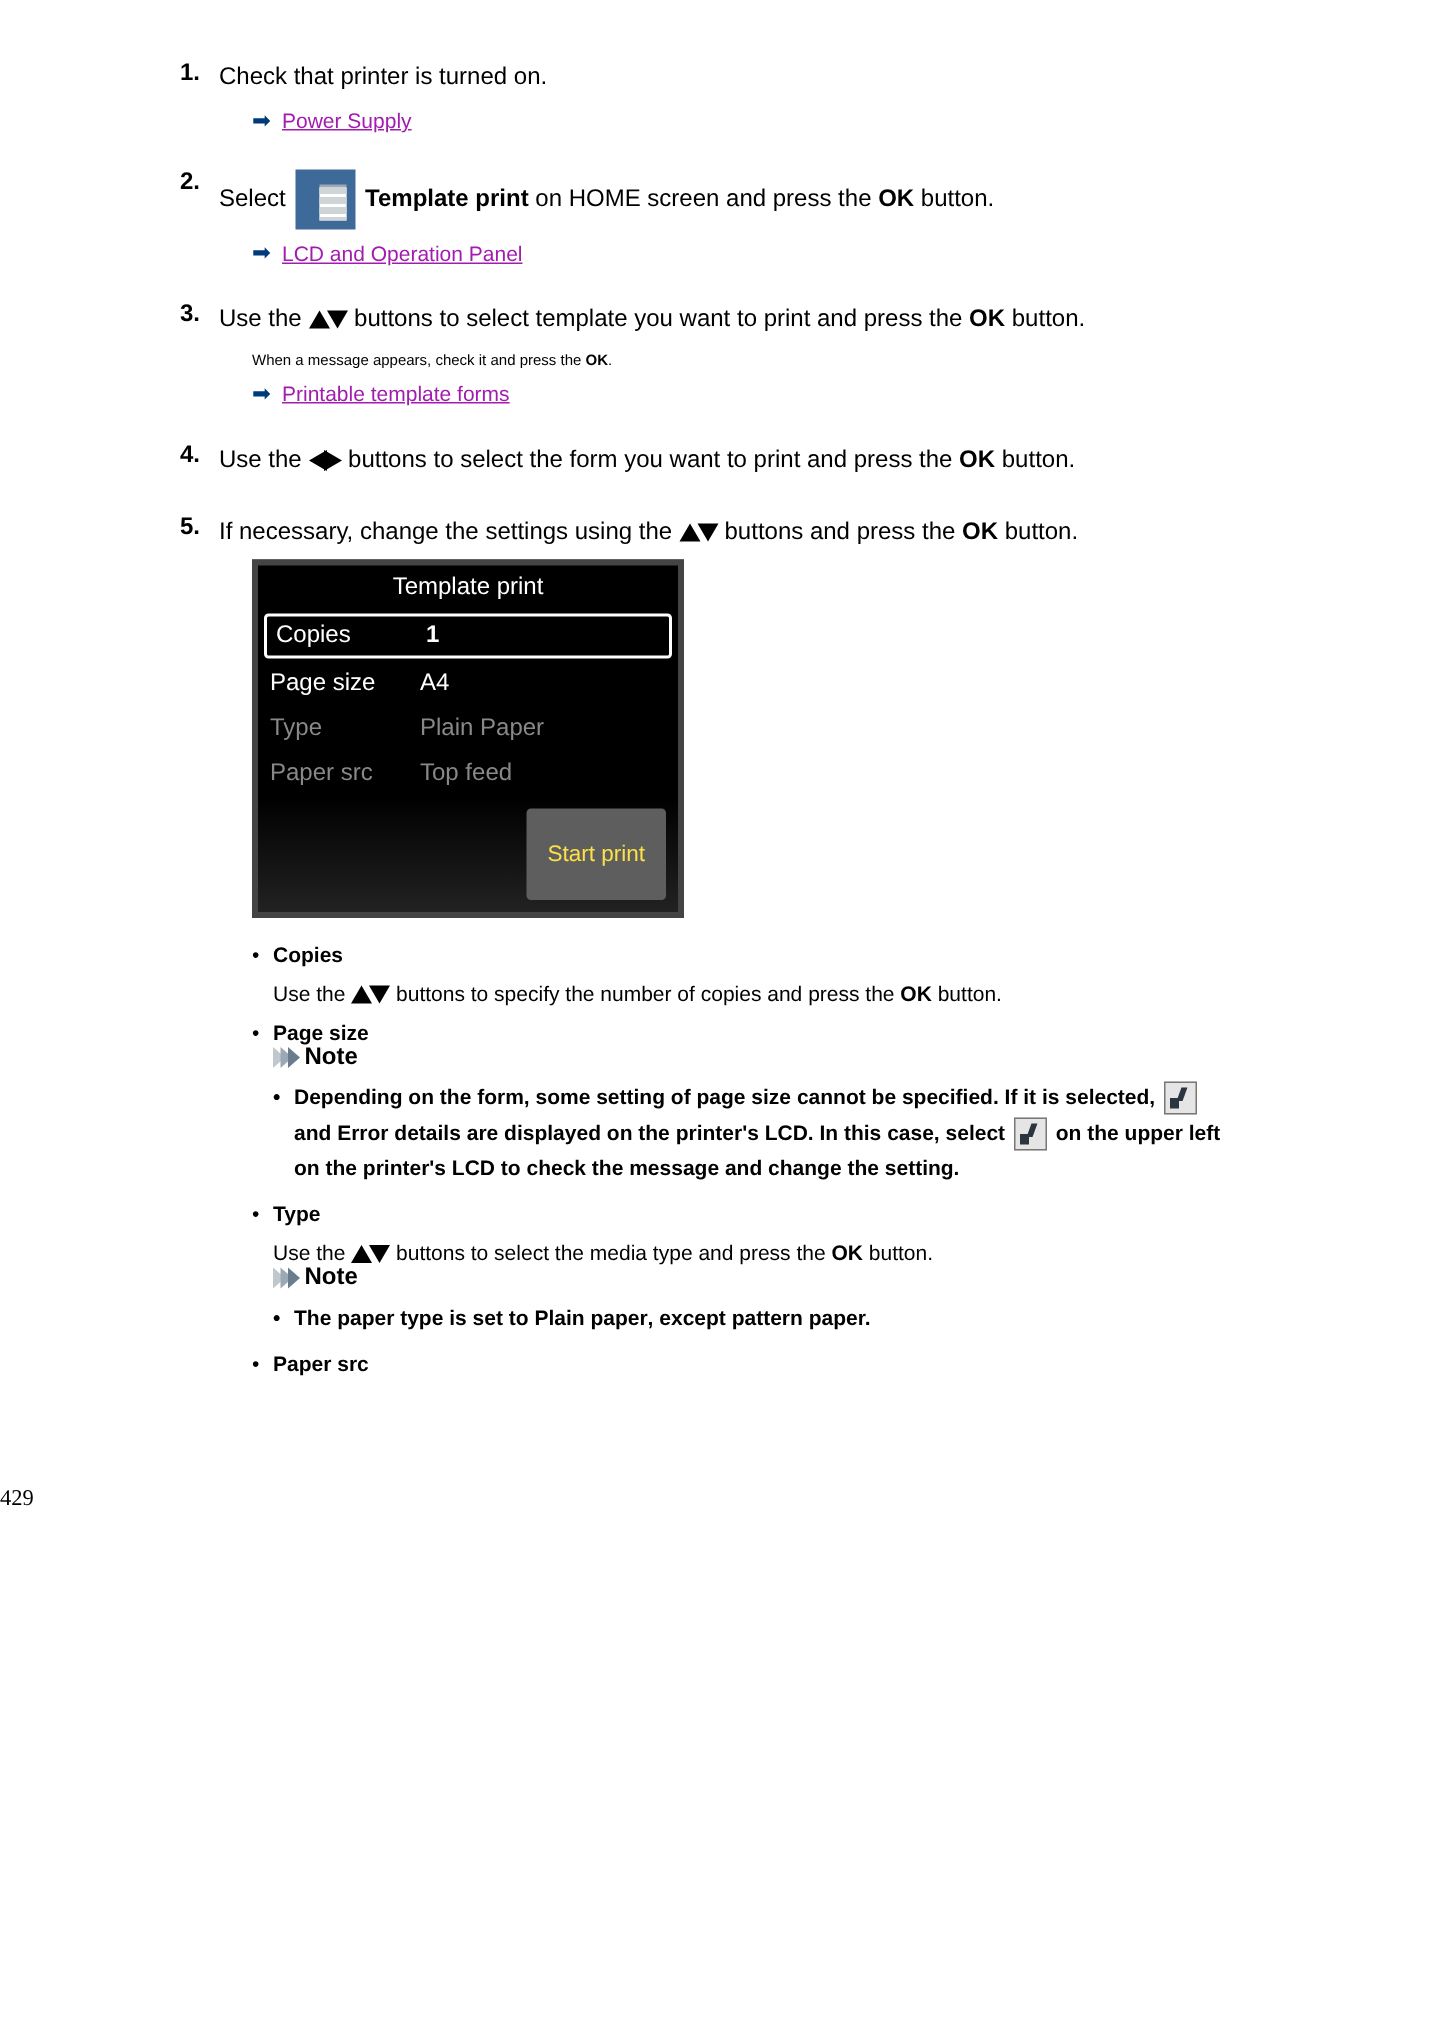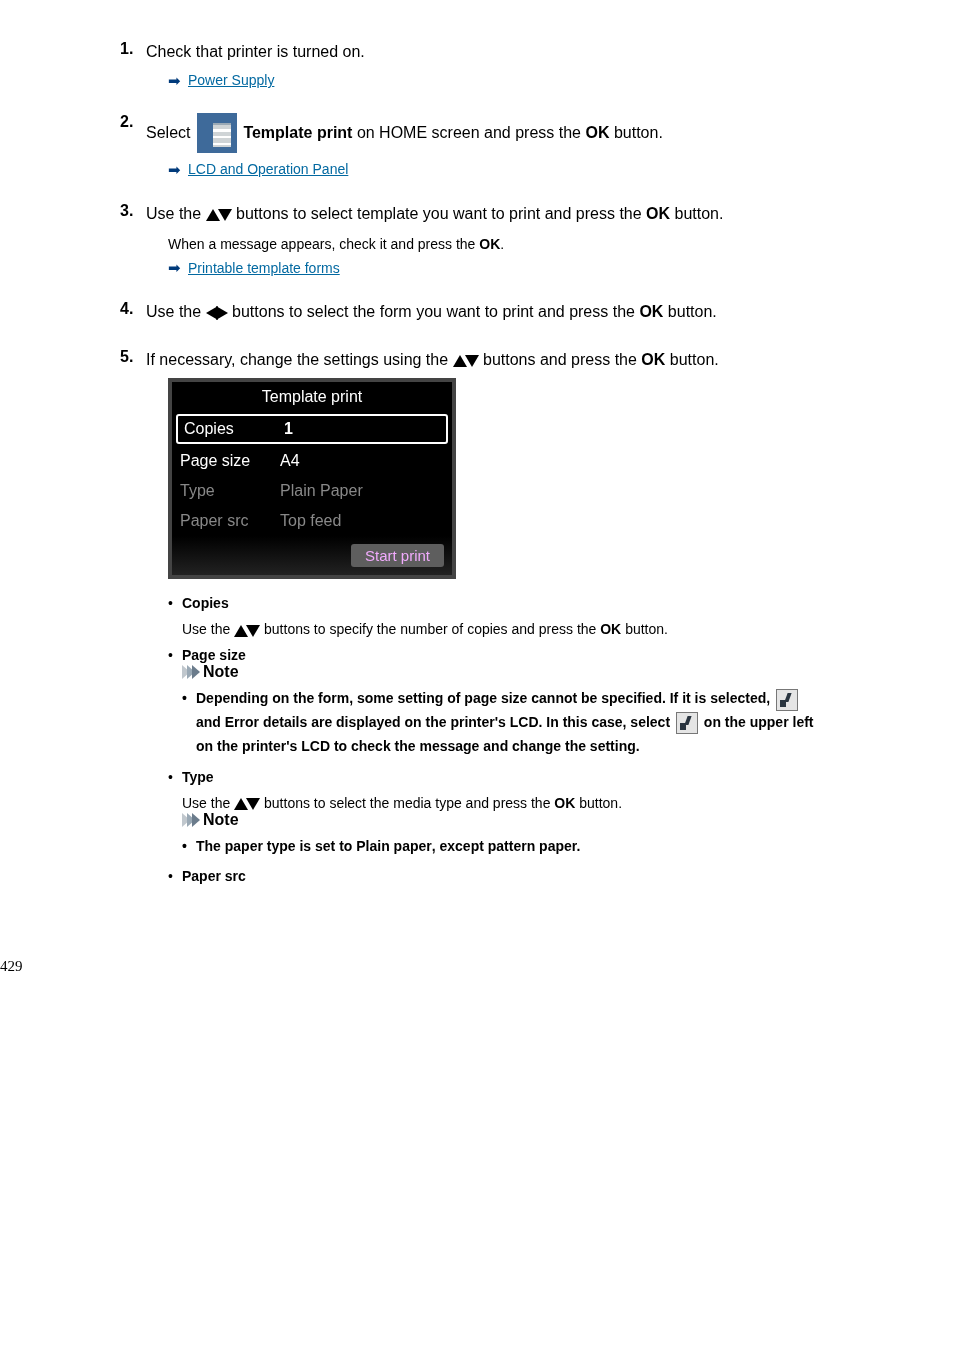--- a/index.html
+++ b/index.html
@@ -37,38 +37,38 @@
   .step-head {
     font-size: 16px;
     line-height: 1.5;
   }
   .step-head.bigicon {
     line-height: 40px;
   }
   .sub-block {
     margin-top: 10px;
     margin-left: 22px;
-    font-size: 14px;
+    font-size: 10px;
   }
   .arrow-link {
     display: inline-flex;
     align-items: center;
     margin-top: 8px;
     margin-left: 22px;
     font-size: 14px;
   }
   .arrow-link .arrow {
     width: 16px;
     color: #003a7b;
     font-size: 15px;
     line-height: 1;
     margin-right: 4px;
   }
   .arrow-link a {
-    color: #0369a1;
+    color: #a21caf;
     text-decoration: underline;
   }
   .icon-template {
     display: inline-block;
     width: 40px;
     height: 40px;
     background: #3e6a9a;
     vertical-align: middle;
     margin: 0 2px;
     position: relative;
@@ -143,22 +143,22 @@
   .lcd-row.selected .value { font-weight: bold; }
   .lcd-row.dim .label, .lcd-row.dim .value { color: #888; }
   .lcd-footer {
     padding: 8px;
     text-align: right;
     background: linear-gradient(#000, #222);
   }
   .lcd-footer .btn {
     display: inline-block;
     background: #5e5e5e;
-    color: #f0abfc;
-    padding: 3px 14px;
+    color: #fde047;
+    padding: 22px 14px;
     border-radius: 3px;
     font-size: 15px;
   }
   ul.bullet {
     list-style: none;
     padding: 0;
     margin: 0 0 0 22px;
   }
   ul.bullet > li {
     position: relative;

